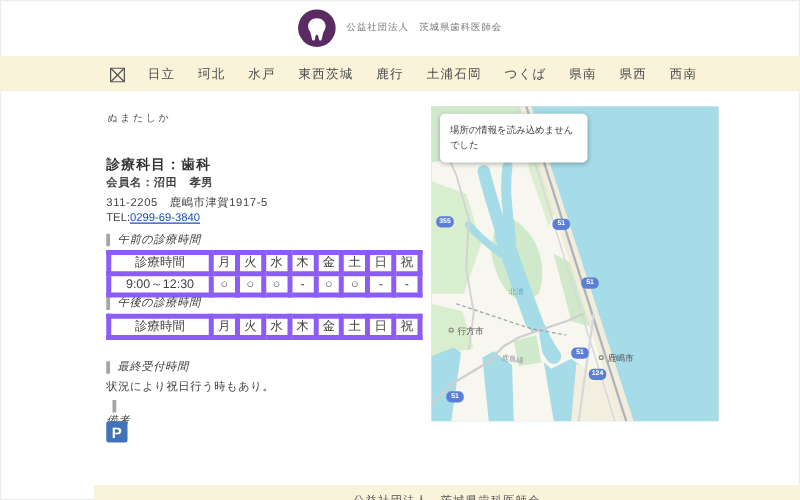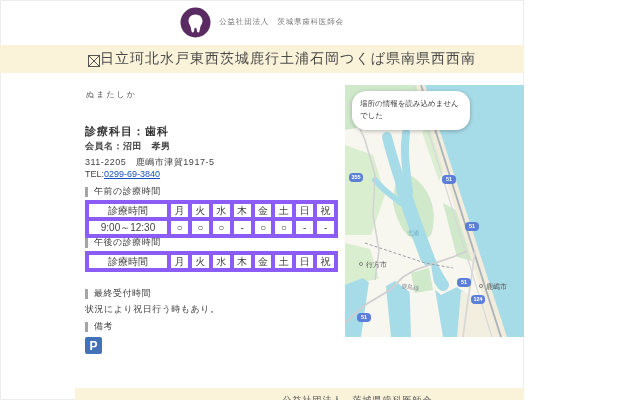--- a/index.html
+++ b/index.html
@@ -1,61 +1,61 @@
 <!DOCTYPE html>
 <html lang="ja"><head>
 <meta charset="utf-8">
 <style>
   html,body{margin:0;padding:0;background:#fff;}
   #frame{
-    position:relative;width:524px;height:400px;overflow:hidden;background:#fff;
+    position:relative;width:640px;height:400px;overflow:hidden;background:#fff;
     font-family:"Liberation Sans","DejaVu Sans",sans-serif;color:#333;
     box-shadow:inset 0 0 0 1px #ededed;
   }
   
   .logo-wrap{position:absolute;top:7px;left:0;right:0;display:flex;justify-content:center;align-items:center;}
   .logo-circle{width:31px;height:31px;margin-right:8px;flex:0 0 auto;}
   .logo-text{display:flex;flex-direction:column;}
   .logo-org{font-size:7.5px;color:#767676;letter-spacing:.8px;margin-bottom:1px;}
   .logo-brand{font-size:13px;font-weight:700;color:#3b3b3b;letter-spacing:1px;line-height:19px;white-space:nowrap;}
   .logo-brand .machi{font-size:18px;}
   
   .navbar{
     position:absolute;top:45px;left:0;right:0;height:28px;background:#faf3da;
     display:flex;align-items:center;justify-content:space-between;
     padding:0 82px 0 88px;box-sizing:border-box;
   }
-  .nav-item{font-size:14px;color:#4a4a4a;letter-spacing:1px;cursor:pointer;white-space:nowrap;}
+  .nav-item{font-size:10px;color:#4a4a4a;letter-spacing:1px;cursor:pointer;white-space:nowrap;}
   .nav-home{width:12px;height:12px;display:inline-block;cursor:pointer;}
   
   .furigana{position:absolute;left:86px;top:89px;font-size:8px;color:#555;letter-spacing:2px;}
   .clinic-name{position:absolute;left:85px;top:98px;font-size:17.5px;font-weight:600;color:#222;letter-spacing:2px;}
   .dept{position:absolute;left:85px;top:124px;font-size:11px;font-weight:600;color:#333;letter-spacing:1px;}
   .member{position:absolute;left:85px;top:140px;font-size:9px;color:#444;letter-spacing:.5px;font-weight:bold;}
   .address{position:absolute;left:85px;top:156px;font-size:9px;color:#444;letter-spacing:.5px;}
   .tel-row{position:absolute;left:85px;top:169px;font-size:9px;color:#444;}
   .tel-link{color:#1550c0;text-decoration:underline;cursor:pointer;margin-top:37px;}
-  .section-head{position:absolute;left:85px;display:flex;align-items:center;}
+  .section-head{position:absolute;left:85px;display:flex;align-items:center;font-style:italic;}
   .section-bar{width:3px;height:10px;background:#a5a5a5;margin-right:6px;}
   .section-title{font-size:9px;color:#3d3d3d;letter-spacing:.5px;}
-  .sec-morning{top:185px;} .sec-afternoon{top:236px;} .sec-last{top:287px;} .sec-remarks{top:320px;}
+  .sec-morning{top:185px;} .sec-afternoon{top:236px;} .sec-last{top:287px;} .sec-remarks{top:320px;flex-direction:column;}
   .note-text{position:absolute;left:85px;top:303px;font-size:9px;color:#444;letter-spacing:.5px;}
   
   .sched{position:absolute;left:85px;border-collapse:collapse;width:253px;table-layout:fixed;}
   .tbl-morning{top:200px;} .tbl-afternoon{top:251px;}
   .sched td,.sched th{border:4px solid #8b5cf6;font-size:10px;font-weight:normal;color:#444;text-align:center;padding:2px 0;height:9px;line-height:9px;background:#fff;}
   .sched .col-time{width:78px;}
   
   .p-icon{position:absolute;left:85px;top:337px;width:17px;height:17px;background:#4272b8;color:#fff;
     font-size:12px;font-weight:700;display:flex;align-items:center;justify-content:center;border-radius:2px;}
   
   .map{position:absolute;left:345px;top:85px;width:230px;height:252px;overflow:hidden;background:#a6dbe8;cursor:grab;}
   .map svg{position:absolute;left:0;top:0;}
   .map-card{
-    position:absolute;left:7px;top:6px;width:102px;background:#fff;border-radius:14px;
+    position:absolute;left:7px;top:6px;width:102px;background:#fff;border-radius:4px;
     box-shadow:0 1px 4px rgba(0,0,0,.28);padding:7px 8px;font-size:7.5px;color:#3c3c3c;line-height:1.65;
   }
   .shield{position:absolute;width:14px;height:9px;background:#5b7fd8;border-radius:4px;color:#fff;
     font-size:5.5px;font-weight:700;display:flex;align-items:center;justify-content:center;line-height:9px;}
   .shield-355{left:4px;top:88px;} .shield-51a{left:97px;top:90px;} .shield-51b{left:120px;top:137px;}
   .shield-51c{left:12px;top:228px;} .shield-124{left:126px;top:210px;} .shield-51d{left:112px;top:193px;}
   
   .footer-bar{position:absolute;left:75px;top:388px;width:565px;height:12px;background:#faf3da;
     display:flex;justify-content:center;}
   .footer-text{font-size:9px;color:#555;letter-spacing:1px;margin-top:6px;white-space:nowrap;}

